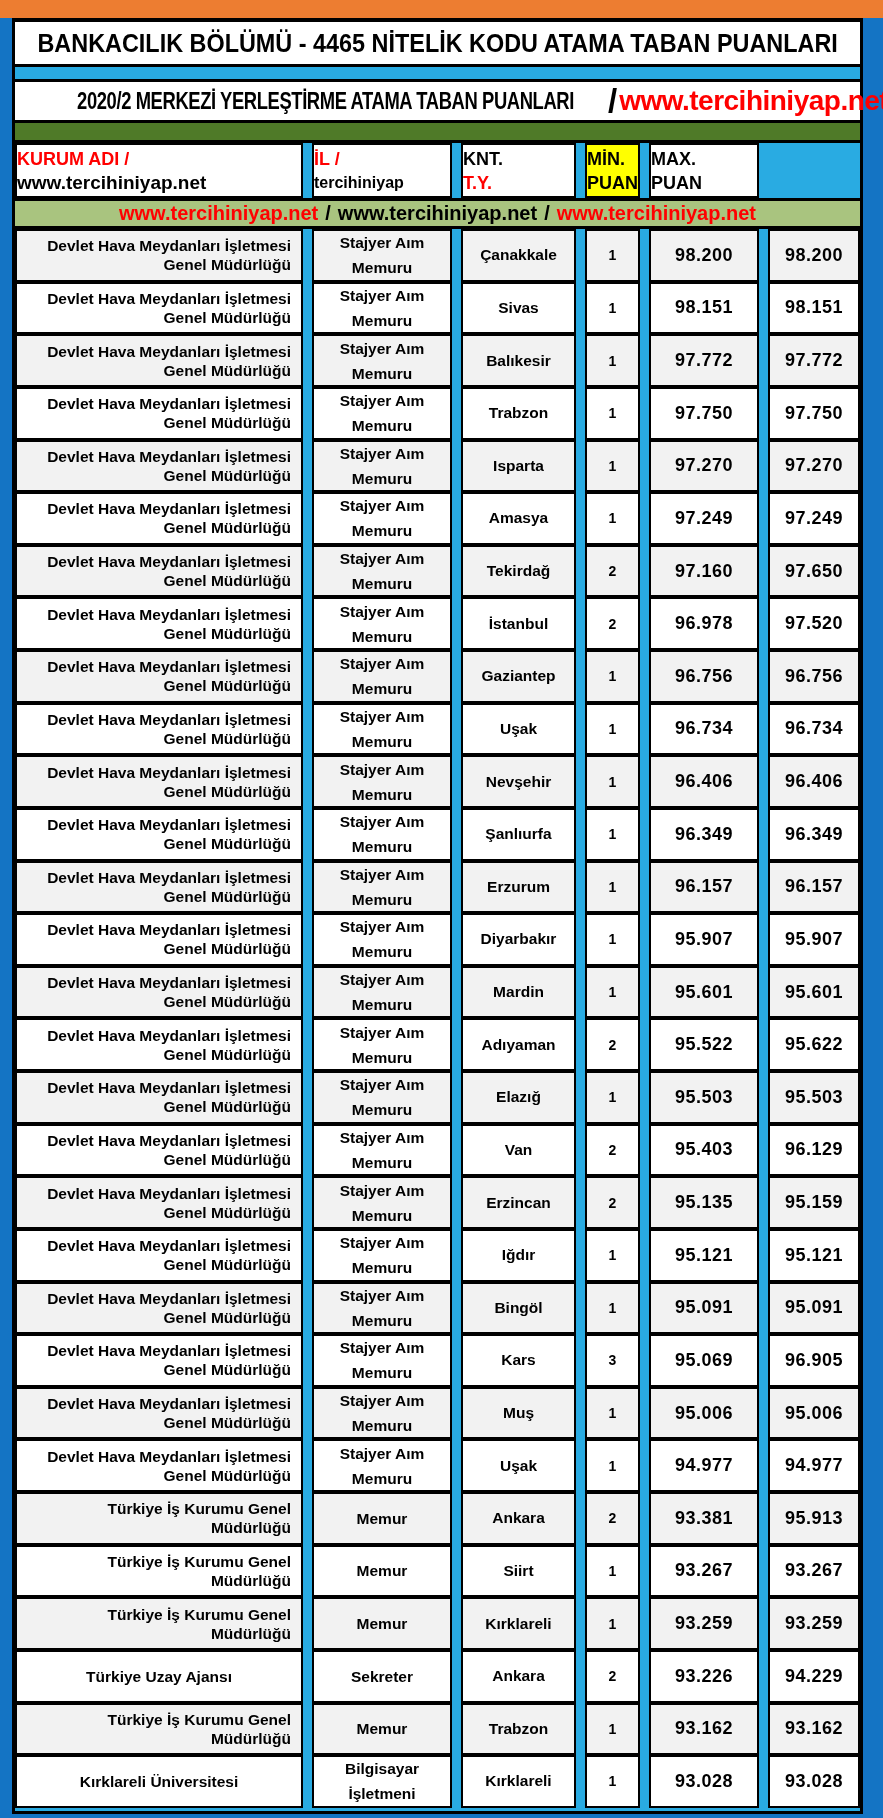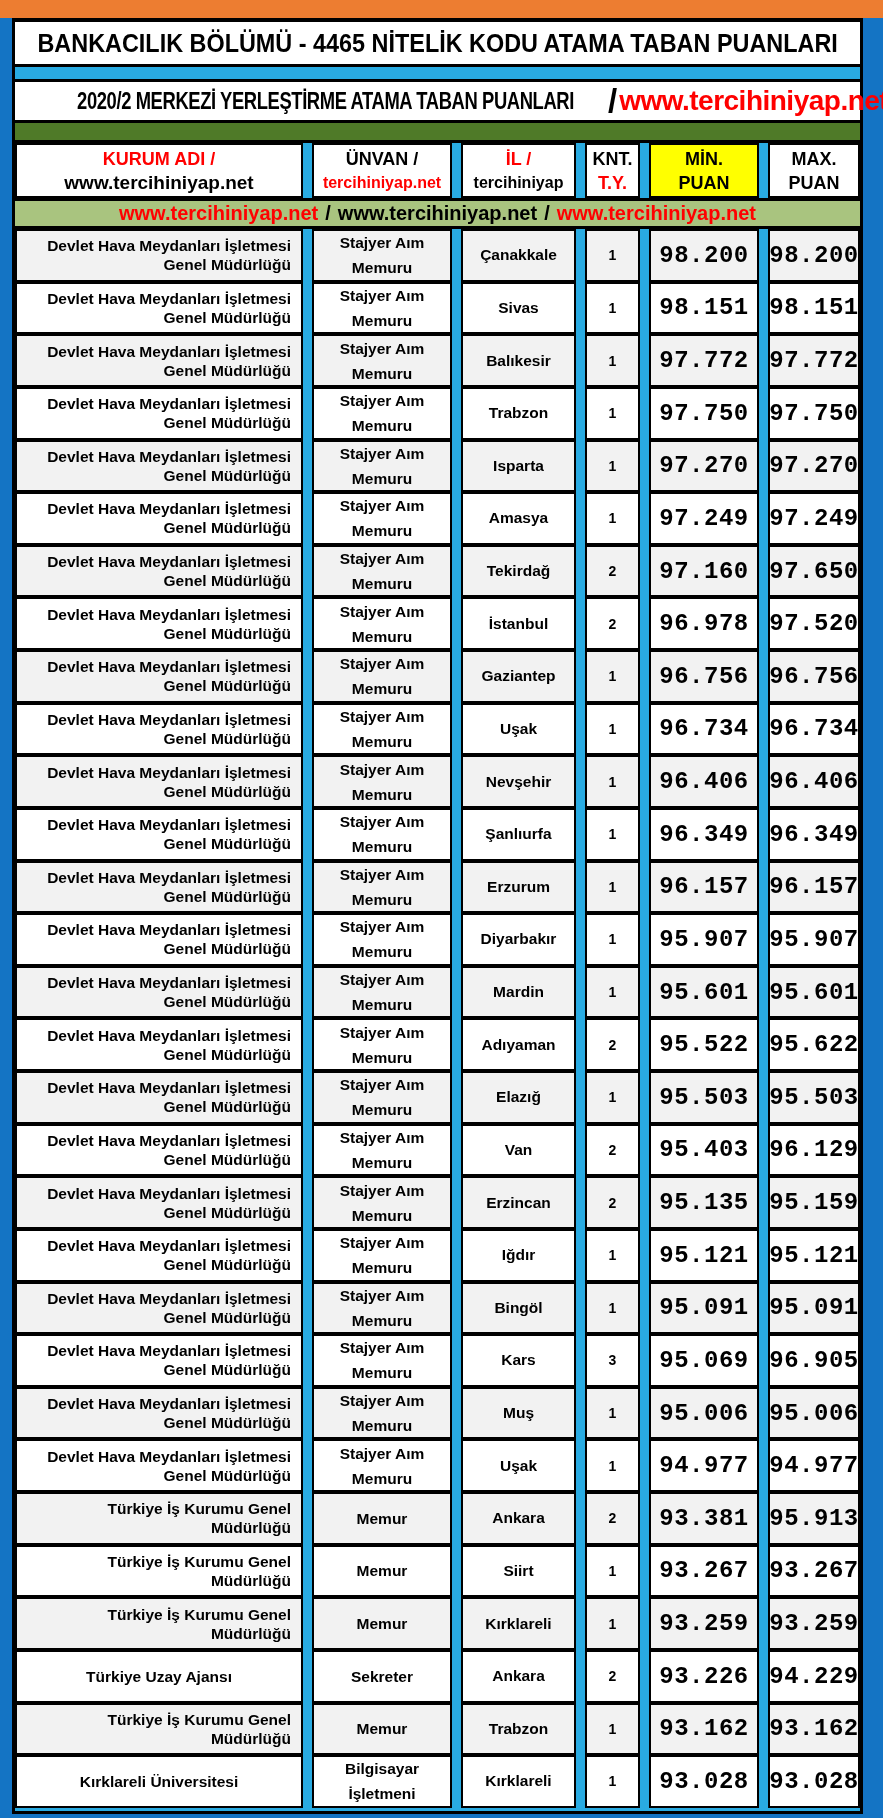--- a/index.html
+++ b/index.html
@@ -78,21 +78,21 @@
     column-gap:9px;
     background:#29ABE2;
   }
   .header-grid{
     height:58px;box-sizing:border-box;
     border-bottom:3px solid #000;
   }
   .hcell{
     background:#fff;
     border:2px solid #000;
-    display:flex;flex-direction:column;align-items:center;justify-content:center;
+    display:flex;flex-direction:column;align-items:flex-start;justify-content:center;
     text-align:center;line-height:24px;font-size:18px;
   }
   .hcell .red{color:#FF0000;}
   .hcell.hl{background:#FFFF00;}
   .hcell .sm{font-size:16px;}
   .hcell .big{font-size:19px;}
   
   .promo-row{
     height:28px;box-sizing:border-box;
     background:#A9C47F;
@@ -114,21 +114,21 @@
     display:flex;align-items:center;justify-content:center;
     text-align:center;
     background:#fff;
     padding:0 4px;
   }
   .trow:nth-child(odd) .cell{background:#F2F2F2;}
   .c-kurum{font-size:15.5px;line-height:19px;padding:0 10px;text-align:right;}
   .c-unvan{font-size:15.5px;line-height:25px;padding:0 14px;}
   .c-il{font-size:15.5px;}
   .c-knt{font-size:14px;}
-  .c-min,.c-max{font-size:24px;letter-spacing:0.5px;font-family:Liberation Mono, monospace;}
+  .c-min,.c-max{font-size:18px;letter-spacing:0.5px;}
 </style>
 </head>
 <body>
 
 <div class="canvas">
   <div class="orange-bar"></div>
   <div class="frame">
     <div class="content">
 
       <div class="title-row">
@@ -142,24 +142,20 @@
         <span class="slash">/</span>
         <span class="site">www.tercihiniyap.net</span>
       </div>
 
       <div class="green-bar"></div>
 
       <div class="grid header-grid">
         <div class="hcell">
           <span class="red">KURUM ADI /</span>
           <span class="big">www.tercihiniyap.net</span>
-        </div>
-        <div class="hcell">
-          <span>ÜNVAN /</span>
-          <span class="red sm">tercihiniyap.net</span>
         </div>
         <div class="hcell">
           <span class="red">İL /</span>
           <span class="sm">tercihiniyap</span>
         </div>
         <div class="hcell">
           <span>KNT.</span>
           <span class="red">T.Y.</span>
         </div>
         <div class="hcell hl">

